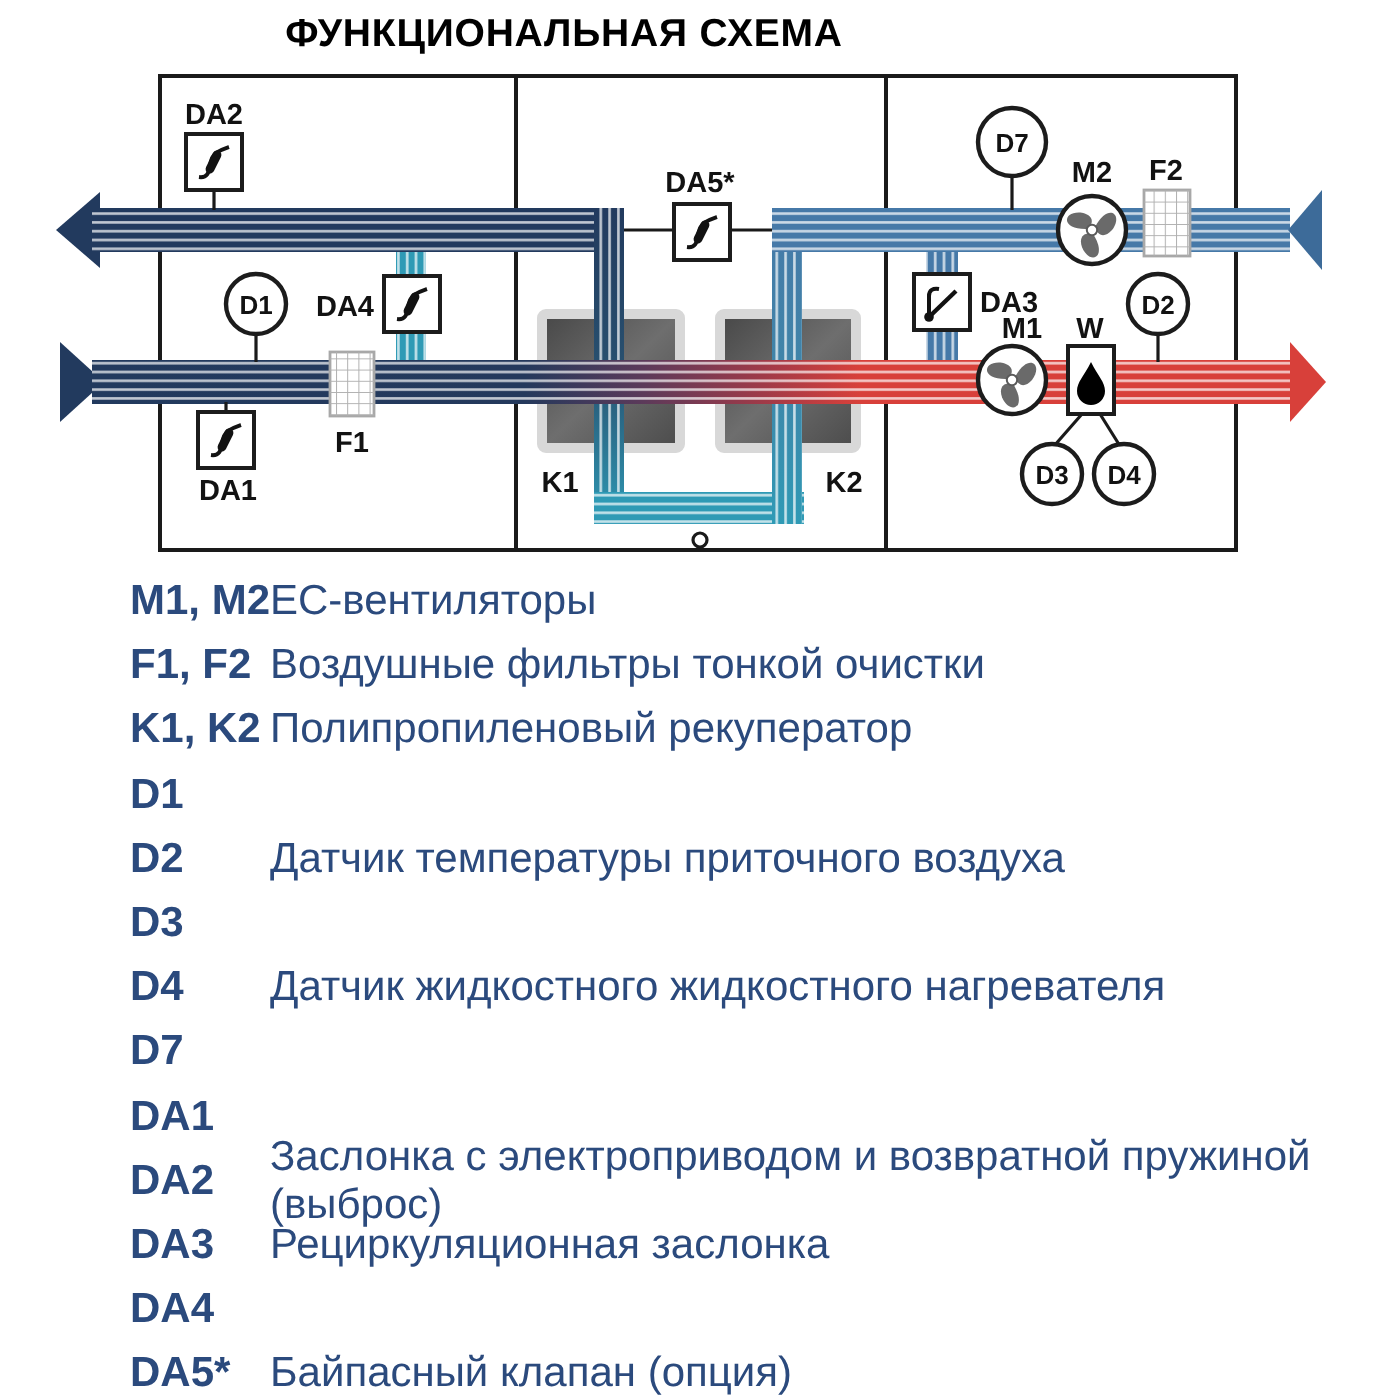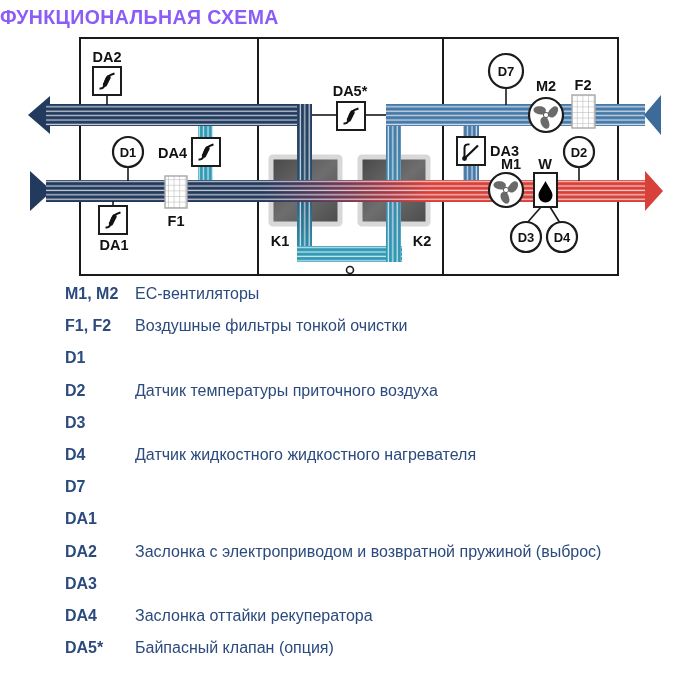--- a/index.html
+++ b/index.html
@@ -1,26 +1,26 @@
 <!DOCTYPE html>
 <html><head>
 <meta charset="utf-8">
 <style>
   html,body{margin:0;padding:0;}
   body{
     width:700px;height:700px;background:#ffffff;position:relative;overflow:hidden;
     font-family:"Liberation Sans", sans-serif;
   }
   .title{
-    position:absolute;top:6px;left:0;width:564px;
-    font-size:19.5px;font-weight:bold;letter-spacing:.4px;color:#8b5cf6;
+    position:absolute;top:6px;left:0;width:564px;text-align:center;
+    font-size:19.5px;font-weight:bold;letter-spacing:.4px;color:#000000;
   }
   .diagram{position:absolute;top:0;left:0;}
   .legend{position:absolute;left:65px;top:285px;width:610px;color:#2b4a7d;}
-  .legend .row{display:flex;height:32.2px;align-items:flex-start;font-size:16px;}
+  .legend .row{display:flex;height:32.2px;align-items:center;font-size:21px;}
   .legend .key{width:70px;flex:0 0 70px;font-weight:bold;}
   .legend .desc{flex:1;}
   svg text{font-family:"Liberation Sans", sans-serif;}
   .lbl{font-size:14.5px;font-weight:bold;fill:#121212;}
   .clbl{font-size:13px;font-weight:bold;fill:#121212;}
 </style>
 </head>
 <body>
 
 <div class="title">ФУНКЦИОНАЛЬНАЯ СХЕМА</div>
@@ -209,20 +209,24 @@
 <div class="legend">
   <div class="row">
     <span class="key">M1, M2</span>
     <span class="desc">ЕС-вентиляторы</span>
   </div>
   <div class="row">
     <span class="key">F1, F2</span>
     <span class="desc">Воздушные фильтры тонкой очистки</span>
   </div>
   <div class="row">
+    <span class="key">K1, K2</span>
+    <span class="desc">Полипропиленовый рекуператор</span>
+  </div>
+  <div class="row">
     <span class="key">D1</span>
   </div>
   <div class="row">
     <span class="key">D2</span>
     <span class="desc">Датчик температуры приточного воздуха</span>
   </div>
   <div class="row">
     <span class="key">D3</span>
   </div>
   <div class="row">
@@ -234,22 +238,22 @@
   </div>
   <div class="row">
     <span class="key">DA1</span>
   </div>
   <div class="row">
     <span class="key">DA2</span>
     <span class="desc">Заслонка с электроприводом и возвратной пружиной (выброс)</span>
   </div>
   <div class="row">
     <span class="key">DA3</span>
+    <span class="desc">Рециркуляционная заслонка</span>
   </div>
   <div class="row">
     <span class="key">DA4</span>
-    <span class="desc">Заслонка оттайки рекуператора</span>
   </div>
   <div class="row">
     <span class="key">DA5*</span>
     <span class="desc">Байпасный клапан (опция)</span>
   </div>
 </div>
 
 </body></html>

